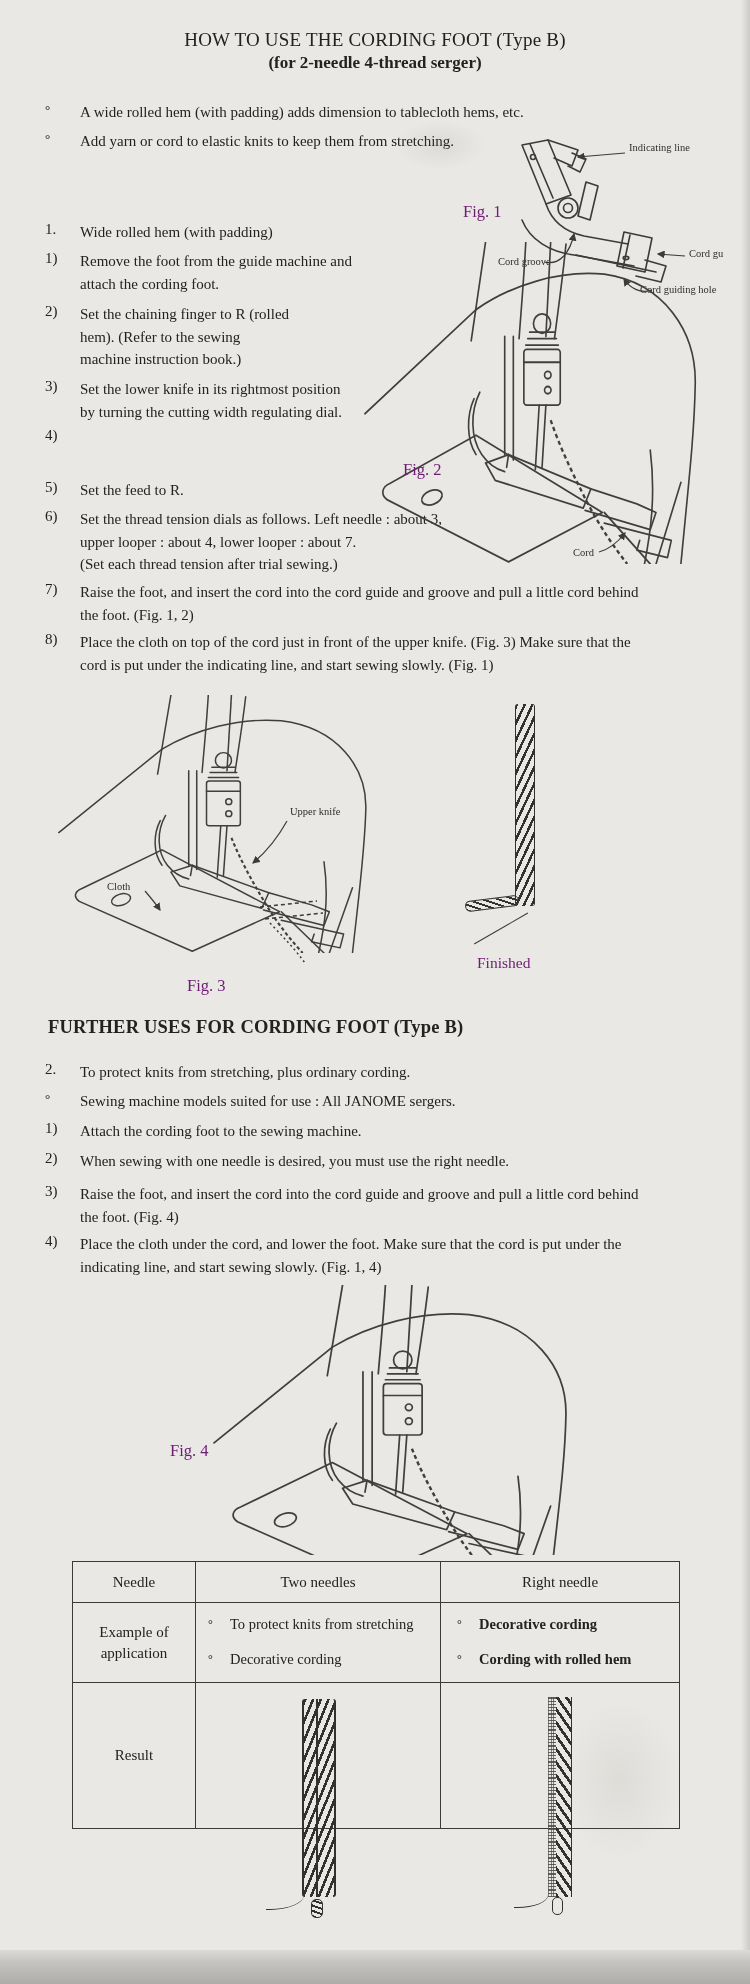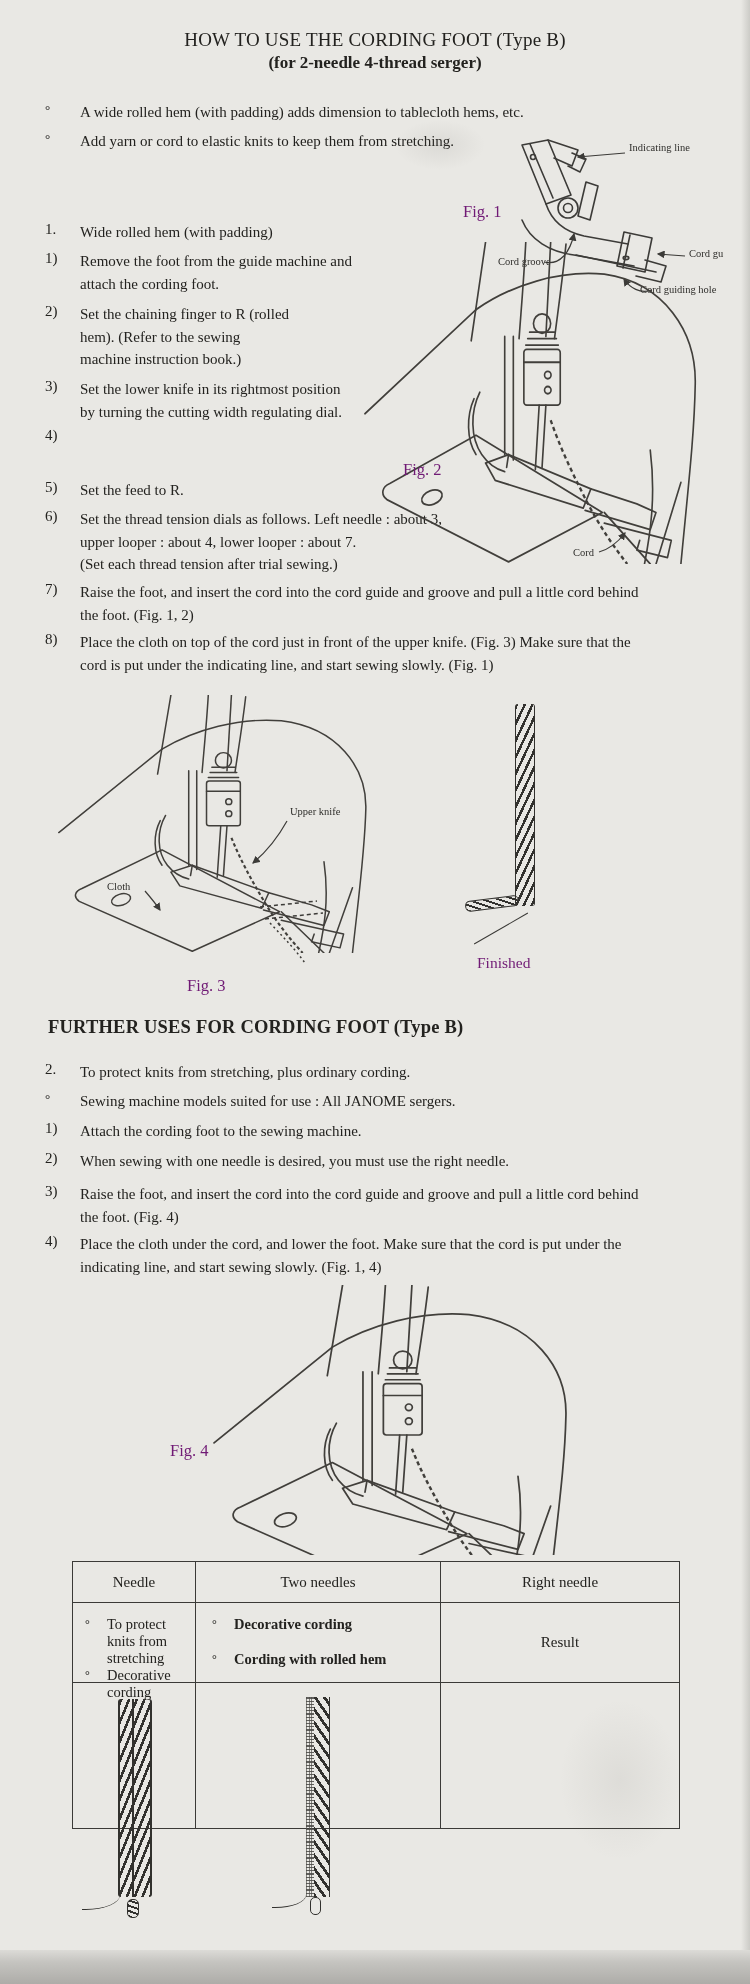--- a/index.html
+++ b/index.html
@@ -287,20 +287,23 @@
     <div class="cell hc">
         <span>Needle</span>
       </div>
     <div class="cell hc">
         <span>Two needles</span>
       </div>
     <div class="cell hc">
         <span>Right needle</span>
       </div>
 
+    <div class="cell lblc">
+        <span>Example of application</span>
+      </div>
     <div class="cell entc">
       <div class="tent">
           <span class="tmk">°</span>
           <span>To protect knits from stretching</span>
         </div>
       <div class="tent">
           <span class="tmk">°</span>
           <span>Decorative cording</span>
         </div>
     </div>

